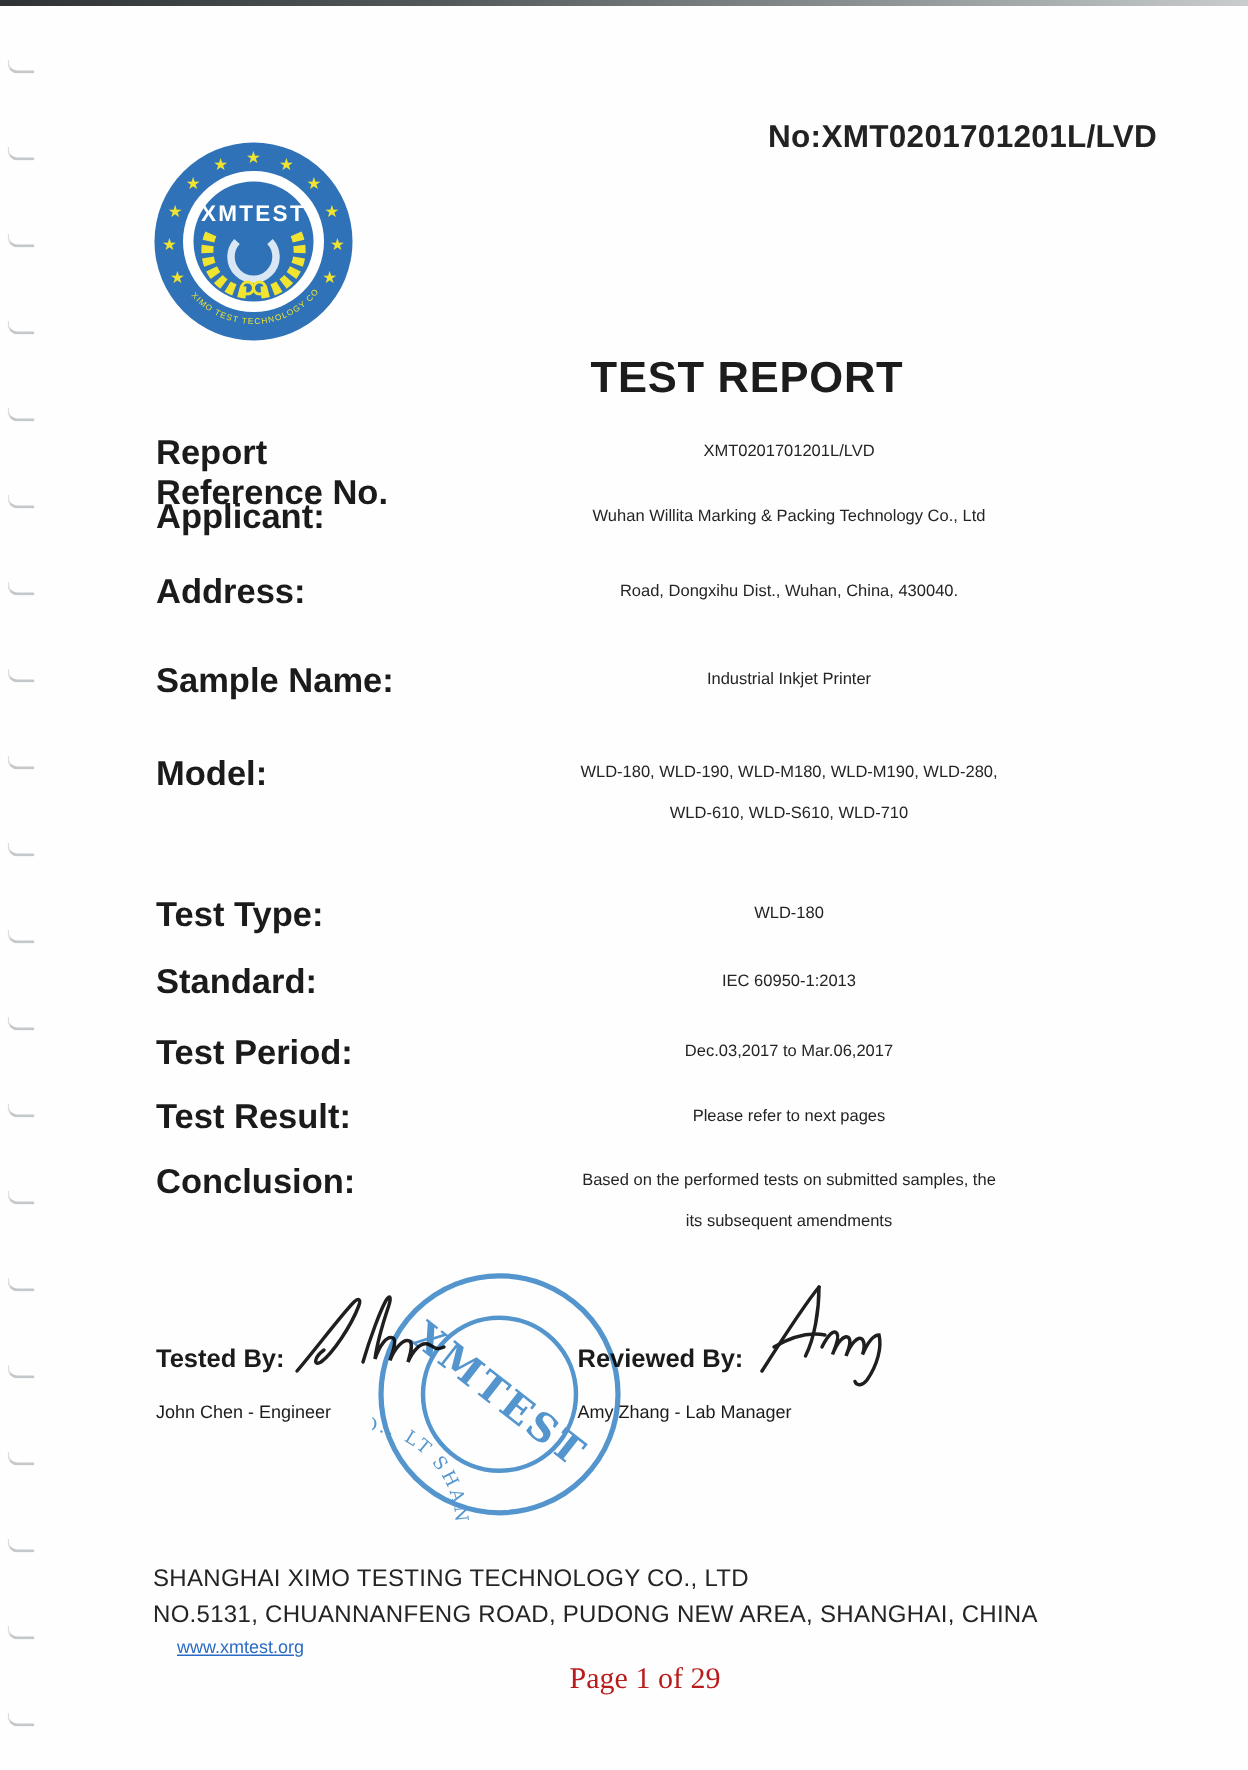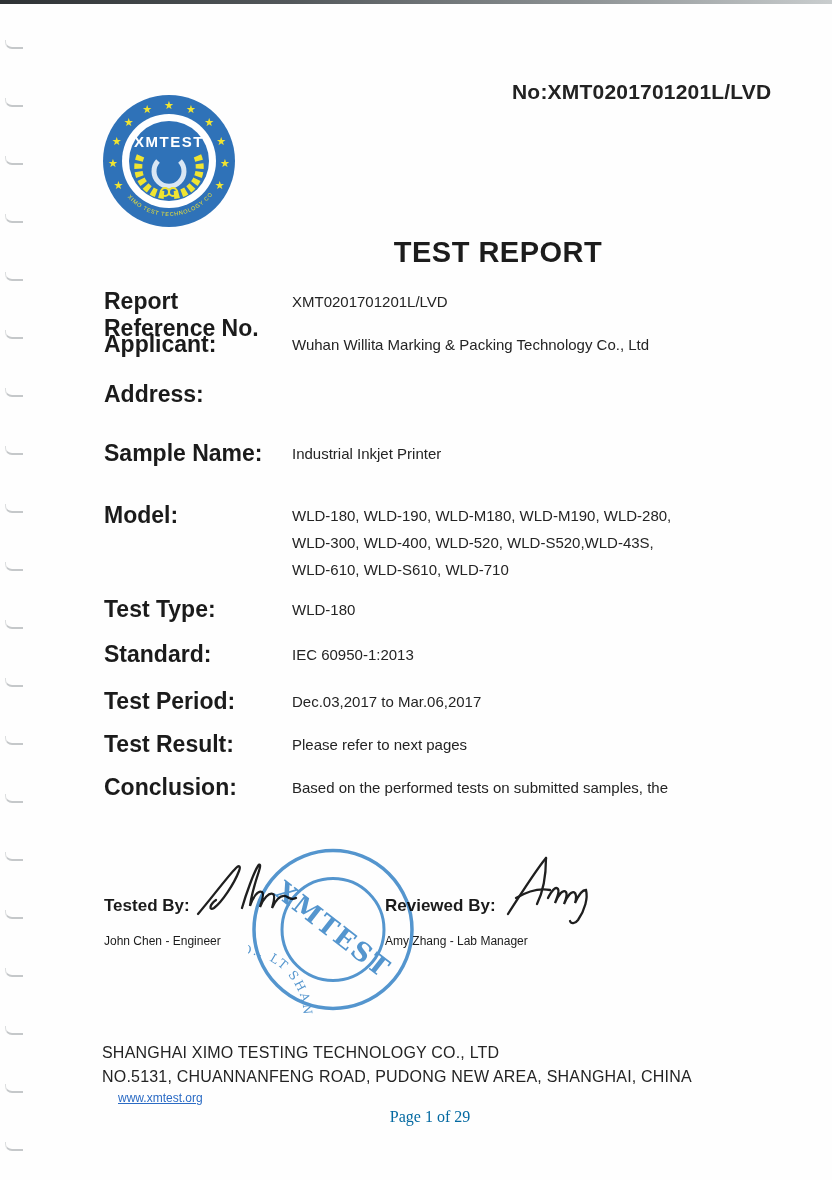--- a/index.html
+++ b/index.html
@@ -10,31 +10,31 @@
   .edge-marks{position:absolute;left:0;top:0;width:30px;height:1180px;}
   .edge-mark{position:absolute;left:5px;width:17px;height:7px;
     border-bottom:2px solid rgba(88,98,104,.34);border-left:1px solid rgba(88,98,104,.2);
     border-radius:0 0 0 7px;}
   .report-no{position:absolute;left:512px;top:80px;font-size:21px;font-weight:700;letter-spacing:.2px;}
   .logo{position:absolute;left:100px;top:92px;width:138px;height:138px;}
   .doc-title{position:absolute;left:0;top:236px;width:996px;text-align:center;
     font-size:29px;font-weight:700;letter-spacing:.5px;color:#1c1c1c;}
   .row{position:absolute;left:104px;width:660px;}
   .lbl{position:absolute;left:0;top:0;width:180px;font-size:23px;font-weight:700;color:#1b1b1b;}
-  .val{position:absolute;left:188px;top:0;width:468px;font-size:15px;color:#242424;}
+  .val{position:absolute;left:188px;top:0;width:468px;font-size:11px;color:#242424;text-align:center;}
   .val .line{line-height:27px;}
   .sig-label{position:absolute;font-size:17px;font-weight:700;color:#1b1b1b;}
   .sig-name{position:absolute;font-size:12px;font-weight:400;color:#1b1b1b;}
   .sig-svg{position:absolute;}
   .stamp{position:absolute;left:248px;top:842px;width:170px;height:175px;
     opacity:.82;mix-blend-mode:multiply;}
   .footer-line{position:absolute;left:102px;font-size:16px;color:#242424;letter-spacing:.2px;}
   .footer-link{position:absolute;left:102px;font-size:12px;color:#2b6bc4;text-decoration:underline;cursor:pointer;margin-left:16px;}
   .page-num{position:absolute;left:300px;top:1108px;width:260px;text-align:center;
-    font-family:"Liberation Serif",serif;font-size:16px;color:#0369a1;}
+    font-family:"Liberation Serif",serif;font-size:20px;color:#b91c1c;}
 </style>
 </head>
 <body>
 
 <div class="page">
 
   <div class="scan-top"></div>
 
   <div class="edge-marks">
     <div class="edge-mark" style="top:40px"></div>
@@ -106,33 +106,33 @@
   </div>
   <div class="row" style="top:331px">
     <div class="lbl">Applicant:</div>
     <div class="val">
         <div class="line">Wuhan Willita Marking &amp; Packing Technology Co., Ltd</div>
       </div>
   </div>
   <div class="row" style="top:381px">
     <div class="lbl">Address:</div>
     <div class="val">
+      <div class="line">Road, Dongxihu Dist., Wuhan, China, 430040.</div>
     </div>
   </div>
   <div class="row" style="top:440px">
     <div class="lbl">Sample Name:</div>
     <div class="val">
         <div class="line">Industrial Inkjet Printer</div>
       </div>
   </div>
   <div class="row" style="top:502px">
     <div class="lbl">Model:</div>
     <div class="val">
       <div class="line">WLD-180, WLD-190, WLD-M180, WLD-M190, WLD-280,</div>
-      <div class="line">WLD-300, WLD-400, WLD-520, WLD-S520,WLD-43S,</div>
       <div class="line">WLD-610, WLD-S610, WLD-710</div>
     </div>
   </div>
   <div class="row" style="top:596px">
     <div class="lbl">Test Type:</div>
     <div class="val">
         <div class="line">WLD-180</div>
       </div>
   </div>
   <div class="row" style="top:641px">
@@ -150,20 +150,21 @@
   <div class="row" style="top:731px">
     <div class="lbl">Test Result:</div>
     <div class="val">
         <div class="line">Please refer to next pages</div>
       </div>
   </div>
   <div class="row" style="top:774px">
     <div class="lbl">Conclusion:</div>
     <div class="val">
       <div class="line">Based on the performed tests on submitted samples, the</div>
+      <div class="line">its subsequent amendments</div>
     </div>
   </div>
 
   <div class="sig-label" style="left:104px;top:896px">Tested By:</div>
   <svg class="sig-svg" style="left:192px;top:850px" width="122" height="74" viewBox="0 0 122 74">
     <g fill="none" stroke="#1f1f1f" stroke-width="2.3" stroke-linecap="round">
       <path d="M6,64 C18,50 36,26 44,18 C47,15 49,16 47,21 C42,34 30,52 22,58 C17,61 17,55 24,50"></path>
       <path d="M50,58 C54,44 62,22 66,16 C68,13 69,15 67,21 C63,33 59,48 58,56 C61,47 66,40 70,42
                C73,44 69,53 68,57 C71,49 77,42 81,44 C84,46 81,54 80,58 C83,51 88,45 93,46 C97,47 98,51 104,48"></path>
     </g>

